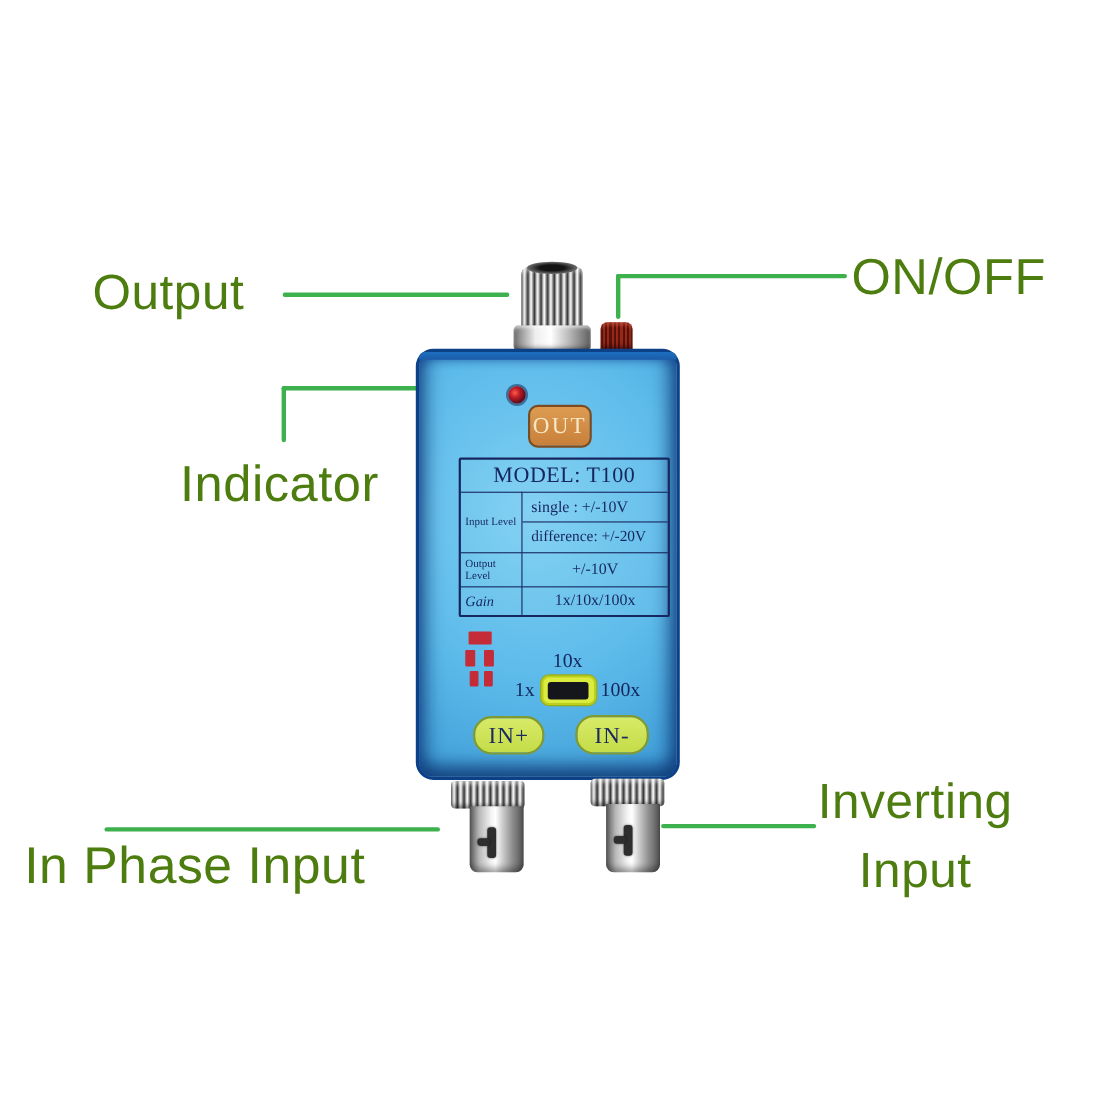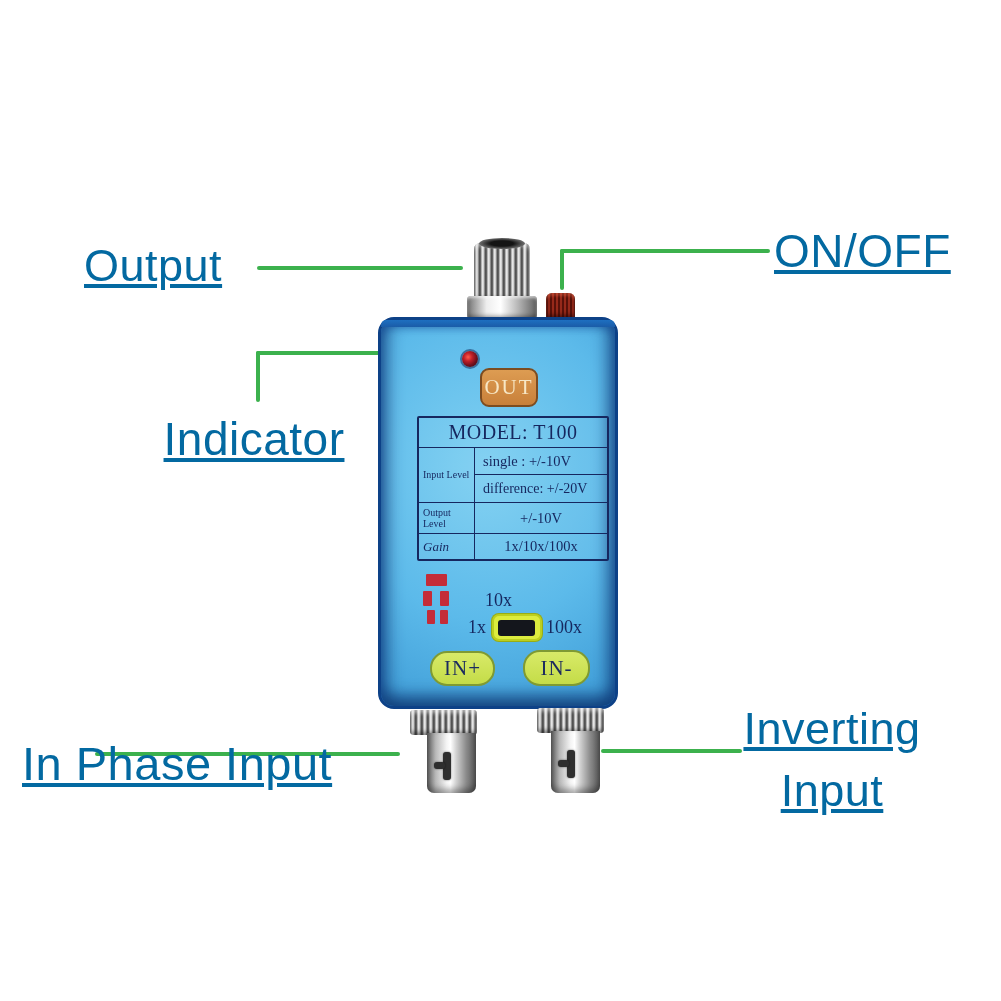--- a/index.html
+++ b/index.html
@@ -3,23 +3,22 @@
 <meta charset="utf-8">
 <style>
   html,body { margin:0; padding:0; background:#ffffff; }
   #canvas {
     position:relative; width:1001px; height:1001px; background:#ffffff;
     overflow:hidden; font-family:"Liberation Sans", sans-serif;
   }
 
   
   .callout-label {
-    position:absolute; color:#0369a1; font-size:45px; letter-spacing:0.5px;
+    position:absolute; color:#4d7c0f; font-size:45px; letter-spacing:0.5px;
     white-space:nowrap;
-    text-decoration:underline;
   }
   .callout-stack { text-align:center; line-height:63px; white-space:nowrap; }
 
   
   .cline { position:absolute; background:#3cb14d; border-radius:2px; }
 
   
   .device-body {
     position:absolute; left:378px; top:317px; width:240px; height:392px;
     border:3px solid #0d4187; border-radius:16px; box-sizing:border-box;
@@ -126,21 +125,21 @@
   <div class="cline" style="left:256px; top:351px; width:190px; height:4px;"></div>
   <div class="cline" style="left:256px; top:351px; width:4px; height:51px;"></div>
   <div class="cline" style="left:95px; top:752px; width:305px; height:4px;"></div>
   <div class="cline" style="left:601px; top:749px; width:141px; height:4px;"></div>
 
   <div class="callout-label" style="left:84px; top:240px;">Output</div>
   <div class="callout-label" style="left:774px; top:224px; font-size:46px;">ON/OFF</div>
   <div class="callout-label callout-stack" style="left:148px; top:408px; width:212px; font-size:46px;">
     <div>Indicator</div>
   </div>
-  <div class="callout-label" style="left:22px; top:736px; font-size:47px;">In Phase Input</div>
+  <div class="callout-label" style="left:22px; top:759px; font-size:47px;">In Phase Input</div>
   <div class="callout-label callout-stack" style="left:728px; top:698px; width:208px; line-height:62px;">
     <div>Inverting</div>
     <div>Input</div>
   </div>
 
   <div>
     <div class="knurl" style="left:474px; top:243px; width:56px; height:58px; border-radius:6px 6px 2px 2px;"></div>
     <div class="bnc-cap" style="left:479px; top:238px; width:46px; height:11px;"></div>
     <div class="bnc-base" style="left:467px; top:296px; width:70px; height:23px;"></div>
   </div>
@@ -168,21 +167,21 @@
     </div>
 
     <div>
       <div class="redmark" style="left:45px; top:254px; width:21px; height:12px;"></div>
       <div class="redmark" style="left:42px; top:271px; width:9px; height:15px;"></div>
       <div class="redmark" style="left:59px; top:271px; width:9px; height:15px;"></div>
       <div class="redmark" style="left:46px; top:290px; width:8px; height:14px;"></div>
       <div class="redmark" style="left:59px; top:290px; width:8px; height:14px;"></div>
     </div>
 
-    <div class="print" style="left:104px; top:270px; width:62px; text-align:left; font-size:18px;">10x</div>
+    <div class="print" style="left:104px; top:270px; width:62px; text-align:center; font-size:18px;">10x</div>
     <div class="print" style="left:70px; top:297px; width:35px; text-align:right; font-size:18px;">1x</div>
     <div class="print" style="left:165px; top:297px; font-size:18px;">100x</div>
     <div class="gain-switch" style="left:111px; top:294px;">
       <div class="gain-knob"></div>
     </div>
 
     <div class="in-badge" style="left:49px; top:331px; width:65px; height:35px;">IN+</div>
     <div class="in-badge" style="left:142px; top:330px; width:67px; height:36px;text-align:right;">IN-</div>
   </div>
 

